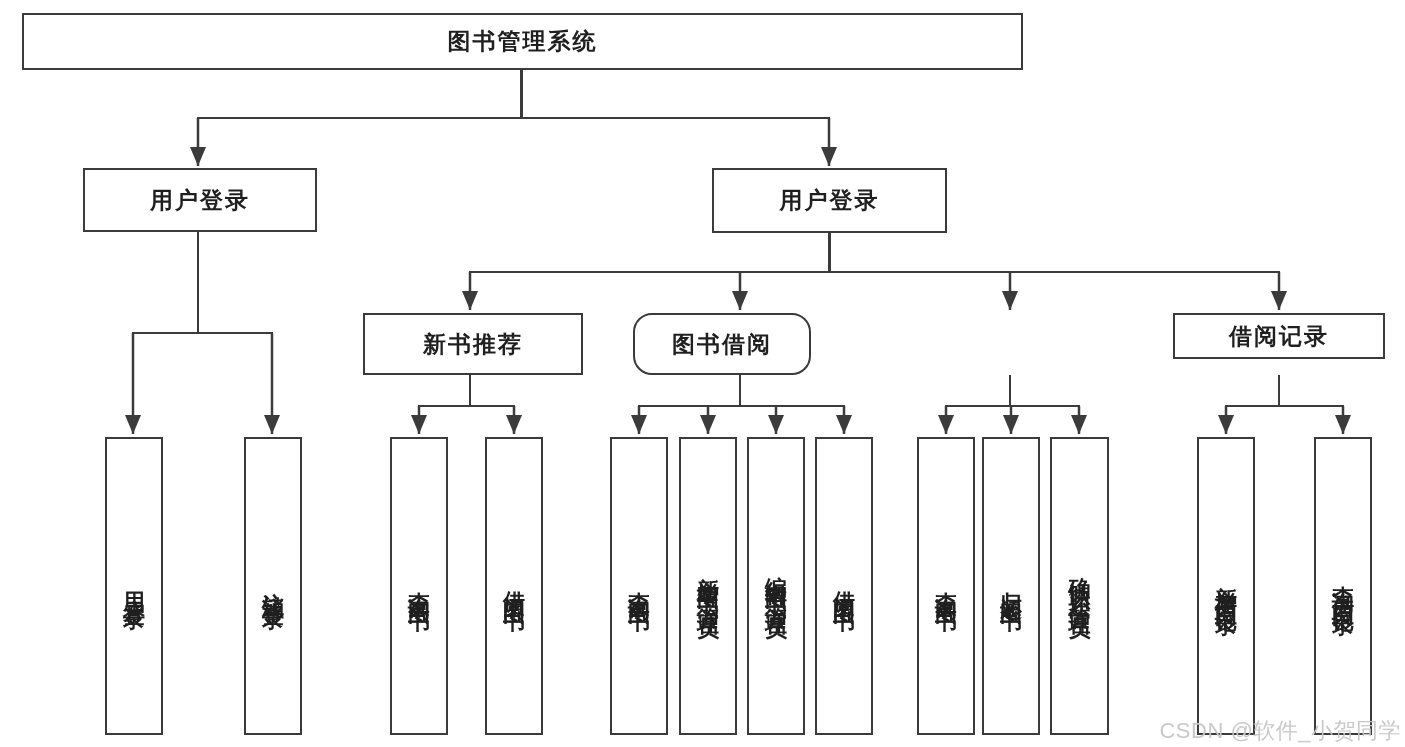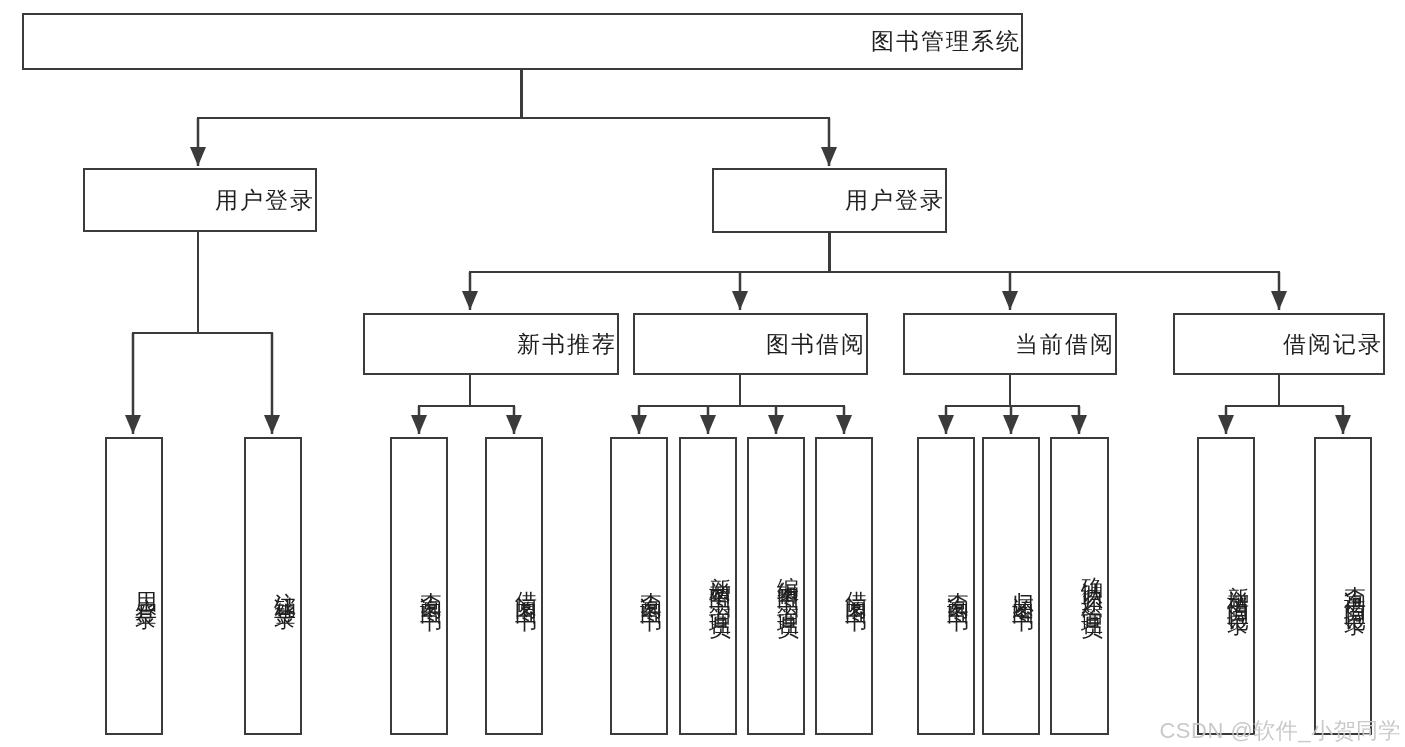--- a/index.html
+++ b/index.html
@@ -5,22 +5,22 @@
   * { margin:0; padding:0; box-sizing:border-box; }
   html,body { background:#ffffff; }
   body { font-family:"Liberation Sans","DejaVu Sans",sans-serif; }
   .stage {
     position:relative; width:1405px; height:747px;
     background:#ffffff; overflow:hidden;
   }
   .connector-layer { position:absolute; left:0; top:0; width:1405px; height:747px; }
   .box {
     position:absolute; border:2.5px solid #3b3b3b; background:#ffffff;
-    display:flex; align-items:center; justify-content:flex-end;
-    color:#1f1f1f; z-index:2;
+    display:flex; align-items:center; justify-content:center;
+    color:#1f1f1f; z-index:2;font-weight:bold;
   }
   .hbox { font-size:23px; letter-spacing:2px; }
   .vbox span {
     writing-mode:vertical-rl; text-orientation:mixed;
     font-size:22px; letter-spacing:6px; color:#1f1f1f; white-space:nowrap;
   }
   .watermark {
     position:absolute; top:716px; right:4px; z-index:9;
     font-size:22px; letter-spacing:0.5px; color:rgba(198,198,198,0.95);
   }
@@ -82,30 +82,27 @@
     <span>图书管理系统</span>
   </div>
 
   <div class="box hbox" style="left:83px;top:168px;width:234px;height:64px;">
     <span>用户登录</span>
   </div>
   <div class="box hbox" style="left:712px;top:168px;width:235px;height:65px;">
     <span>用户登录</span>
   </div>
 
-  <div class="box hbox" style="left:363px;top:313px;width:256px;height:62px;">
+  <div class="box hbox" style="left:363px;top:313px;width:220px;height:62px;">
     <span>新书推荐</span>
   </div>
-  <div class="box hbox" style="left:633px;top:313px;width:235px;height:62px;">
+  <div class="box hbox" style="left:633px;top:313px;width:178px;height:62px;border-radius:19px;">
     <span>图书借阅</span>
   </div>
-  <div class="box hbox" style="left:903px;top:313px;width:214px;height:62px;">
-    <span>当前借阅</span>
-  </div>
-  <div class="box hbox" style="left:1173px;top:313px;width:212px;height:62px;">
+  <div class="box hbox" style="left:1173px;top:313px;width:212px;height:46px;">
     <span>借阅记录</span>
   </div>
 
   <div class="box vbox" style="left:105px;top:437px;width:58px;height:298px;">
     <span>用户登录</span>
   </div>
   <div class="box vbox" style="left:244px;top:437px;width:58px;height:298px;">
     <span>注销登录</span>
   </div>
 

